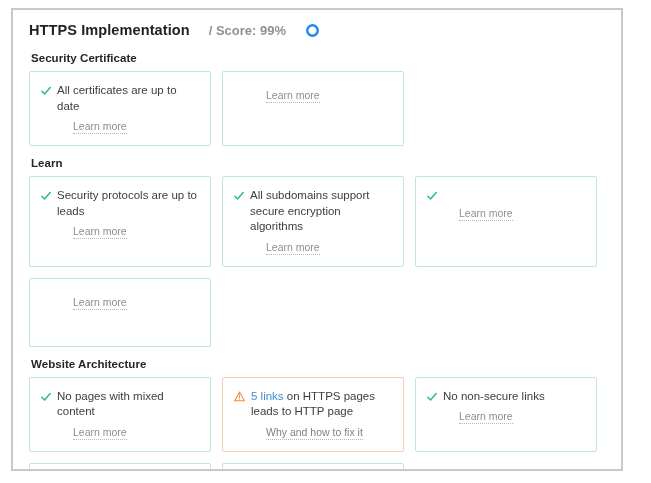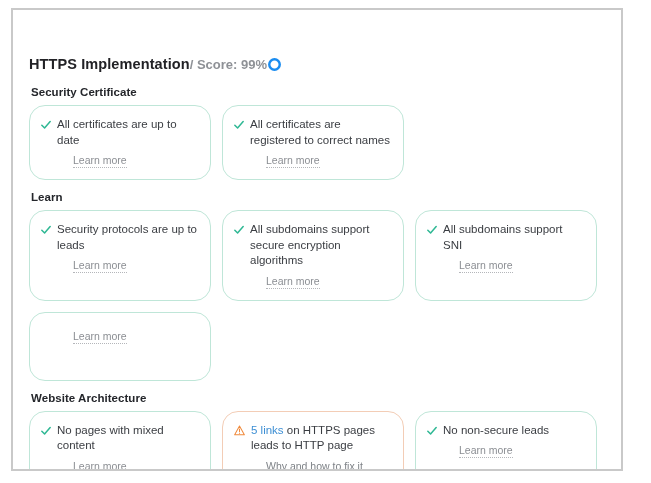--- a/index.html
+++ b/index.html
@@ -32,23 +32,22 @@
   }
 
   .panel-inner {
     padding: 12px 16px 0 16px;
   }
 
   
   .header {
     display: flex;
     align-items: center;
-    gap: 0;
+    gap: 19px;
     margin-bottom: 14px;
-    margin-top: 34px;
   }
   .header-title {
     font-size: 14.5px;
     font-weight: bold;
     color: #222226;
     letter-spacing: 0.1px;
   }
   .header-score {
     font-size: 13px;
     color: #8e9196;
@@ -76,21 +75,21 @@
     display: flex;
     gap: 11px;
     margin-bottom: 11px;
   }
 
   .card {
     width: 182px;
     min-height: 69px;
     box-sizing: border-box;
     border: 1px solid #bfe6d8;
-    border-radius: 16px;
+    border-radius: 2px;
     background: #ffffff;
     padding: 11px 12px 11px 11px;
     position: relative;
   }
   .card.warning {
     border-color: #f3cdb6;
   }
 
   .card-line {
     display: flex;
@@ -153,26 +152,21 @@
       <div id="sections-host">
           <div class="section">
             <div class="section-title">Security Certificate</div>
             <div class="card-row">
               <div class="card"><div class="card-line">
                   <svg viewBox="0 0 12 12" class="check-icon">
                     <path d="M1 6.3 L4.3 9.6 L11 1.9" fill="none" stroke="#2fb894" stroke-width="1.8" stroke-linecap="round" stroke-linejoin="round"></path>
                   </svg>
                   <div class="card-text">All certificates are up to date</div>
                 </div><span class="learn-more">Learn more</span></div>
-              <div class="card"><div class="card-line">
-                  <svg viewBox="0 0 12 12" class="check-icon">
-                    <path d="M1 6.3 L4.3 9.6 L11 1.9" fill="none" stroke="#2fb894" stroke-width="1.8" stroke-linecap="round" stroke-linejoin="round"></path>
-                  </svg>
-                  <div class="card-text">All certificates are registered to correct names</div>
-                </div><span class="learn-more">Learn more</span></div>
+              <div class="card"><span class="learn-more">Learn more</span></div>
             </div>
           </div>
           <div class="section">
             <div class="section-title">Learn</div>
             <div class="card-row">
               <div class="card"><div class="card-line">
                   <svg viewBox="0 0 12 12" class="check-icon">
                     <path d="M1 6.3 L4.3 9.6 L11 1.9" fill="none" stroke="#2fb894" stroke-width="1.8" stroke-linecap="round" stroke-linejoin="round"></path>
                   </svg>
                   <div class="card-text">Security protocols are up to leads</div>
@@ -180,21 +174,20 @@
               <div class="card"><div class="card-line">
                   <svg viewBox="0 0 12 12" class="check-icon">
                     <path d="M1 6.3 L4.3 9.6 L11 1.9" fill="none" stroke="#2fb894" stroke-width="1.8" stroke-linecap="round" stroke-linejoin="round"></path>
                   </svg>
                   <div class="card-text">All subdomains support secure encryption algorithms</div>
                 </div><span class="learn-more">Learn more</span></div>
               <div class="card"><div class="card-line">
                   <svg viewBox="0 0 12 12" class="check-icon">
                     <path d="M1 6.3 L4.3 9.6 L11 1.9" fill="none" stroke="#2fb894" stroke-width="1.8" stroke-linecap="round" stroke-linejoin="round"></path>
                   </svg>
-                  <div class="card-text">All subdomains support SNI</div>
                 </div><span class="learn-more">Learn more</span></div>
             </div>
             <div class="card-row">
               <div class="card"><span class="learn-more">Learn more</span></div>
             </div>
           </div>
           <div class="section">
             <div class="section-title">Website Architecture</div>
             <div class="card-row">
               <div class="card"><div class="card-line">
@@ -208,21 +201,21 @@
                     <path d="M6 1 L11.3 10.6 L0.7 10.6 Z" fill="none" stroke="#f08a3c" stroke-width="1.1" stroke-linejoin="round"></path>
                     <path d="M6 4.4 L6 7.3" stroke="#f08a3c" stroke-width="1.1" stroke-linecap="round"></path>
                     <circle cx="6" cy="9" r="0.6" fill="#f08a3c"></circle>
                   </svg>
                   <div class="card-text"><span class="link-count">5 links</span><span> on HTTPS pages leads to HTTP page</span></div>
                 </div><span class="learn-more fix">Why and how to fix it</span></div>
               <div class="card"><div class="card-line">
                   <svg viewBox="0 0 12 12" class="check-icon">
                     <path d="M1 6.3 L4.3 9.6 L11 1.9" fill="none" stroke="#2fb894" stroke-width="1.8" stroke-linecap="round" stroke-linejoin="round"></path>
                   </svg>
-                  <div class="card-text">No non-secure leads</div>
+                  <div class="card-text">No non-secure links</div>
                 </div><span class="learn-more">Learn more</span></div>
             </div>
             <div class="card-row">
               <div class="card"></div>
               <div class="card"></div>
             </div>
           </div>
         </div>
 
     </div>

